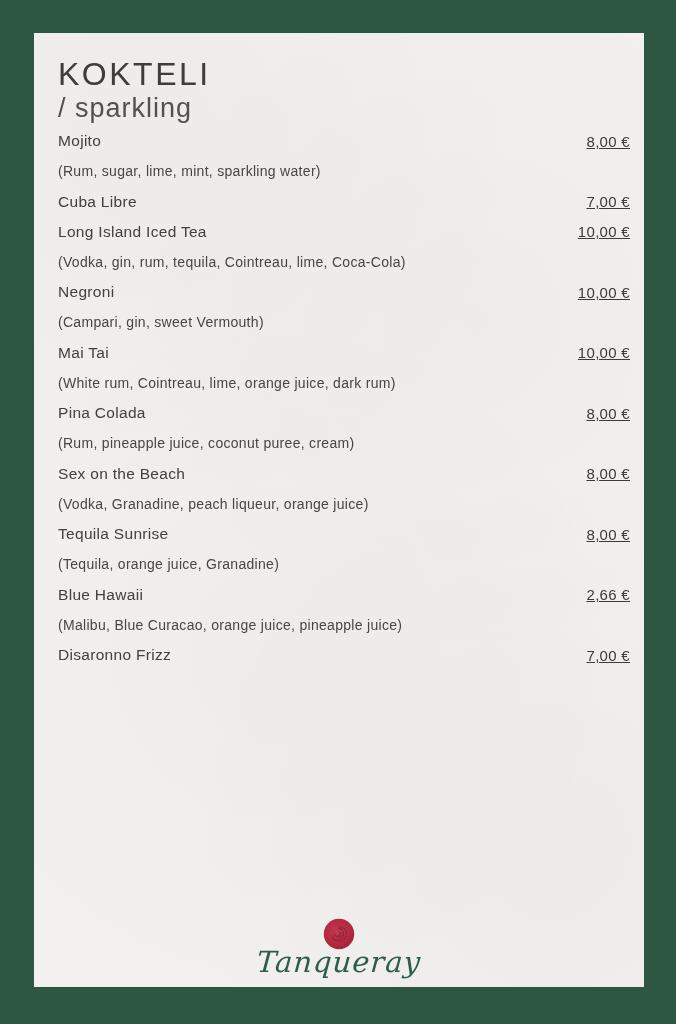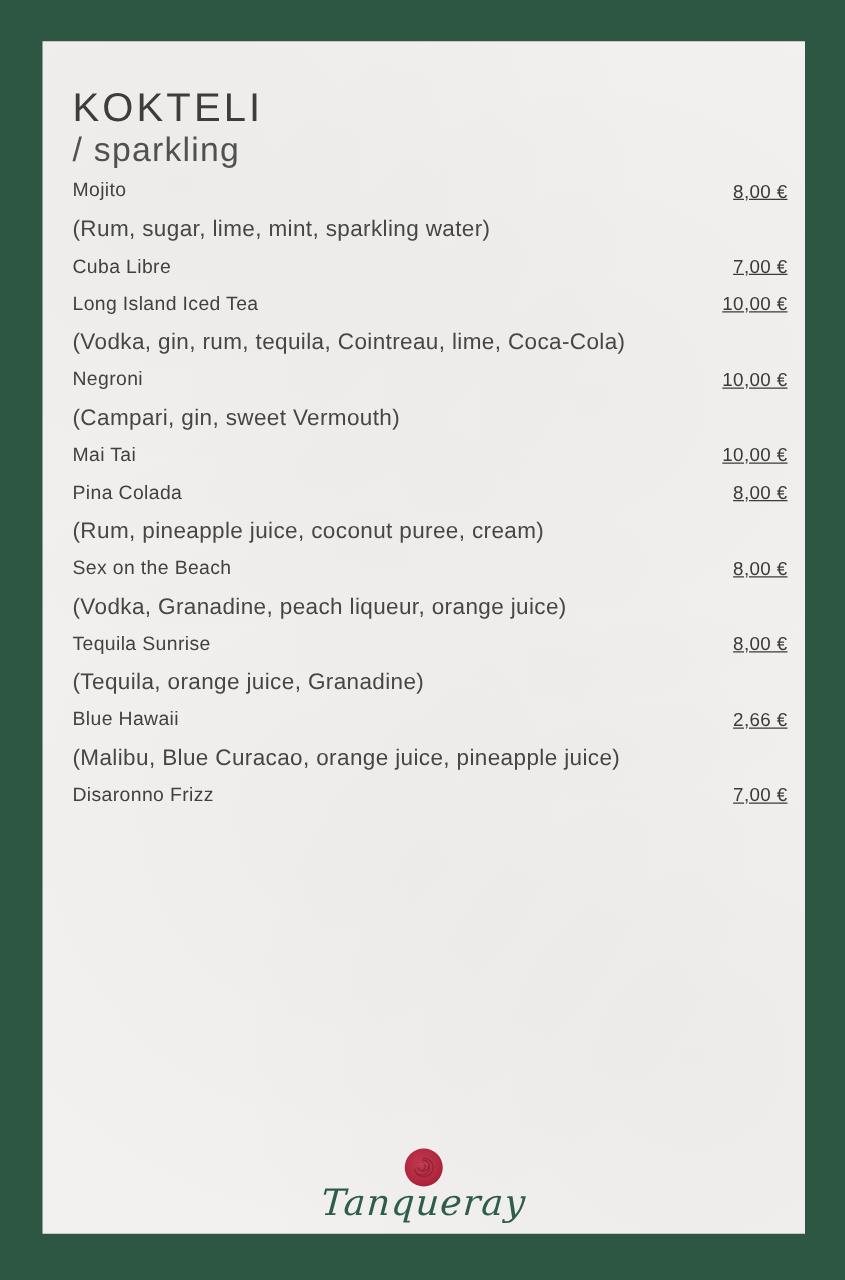--- a/index.html
+++ b/index.html
@@ -20,21 +20,21 @@
     top: 33px;
     width: 610px;
     height: 954px;
     background:
       radial-gradient(circle at 18% 12%, rgba(0,0,0,0.025), transparent 40%),
       radial-gradient(circle at 72% 30%, rgba(0,0,0,0.02), transparent 45%),
       radial-gradient(circle at 40% 65%, rgba(0,0,0,0.018), transparent 50%),
       radial-gradient(circle at 85% 85%, rgba(0,0,0,0.022), transparent 40%),
       #f2f1ef;
     box-sizing: border-box;
-    padding: 36px 14px 0 24px;
+    padding: 24px 14px 0 24px;
   }
   .title {
     font-size: 32px;
     letter-spacing: 2.5px;
     color: #3d3d3d;
     font-weight: 400;
     line-height: 1.1;
   }
   .subtitle {
     font-size: 27px;
@@ -58,21 +58,21 @@
     color: #414141;
     letter-spacing: 0.3px;
   }
   .item-price {
     font-size: 15px;
     color: #3b3b3b;
     letter-spacing: 0.3px;
     text-decoration: underline;
   }
   .item-ingredients {
-    font-size: 18px;
+    font-size: 14px;
     color: #464646;
     letter-spacing: 0.3px;
     height: 30.5px;
     display: flex;
     align-items: center;
   }
   .footer {
     position: absolute;
     left: 0;
     right: 0;
@@ -134,20 +134,21 @@
         <span class="item-price">10,00 €</span>
       </div>
       <div class="item-ingredients">(Campari, gin, sweet Vermouth)</div>
     </div>
 
     <div>
       <div class="menu-row-line">
         <span class="item-name">Mai Tai</span>
         <span class="item-price">10,00 €</span>
       </div>
+      <div class="item-ingredients">(White rum, Cointreau, lime, orange juice, dark rum)</div>
     </div>
 
     <div>
       <div class="menu-row-line">
         <span class="item-name">Pina Colada</span>
         <span class="item-price">8,00 €</span>
       </div>
       <div class="item-ingredients">(Rum, pineapple juice, coconut puree, cream)</div>
     </div>
 

